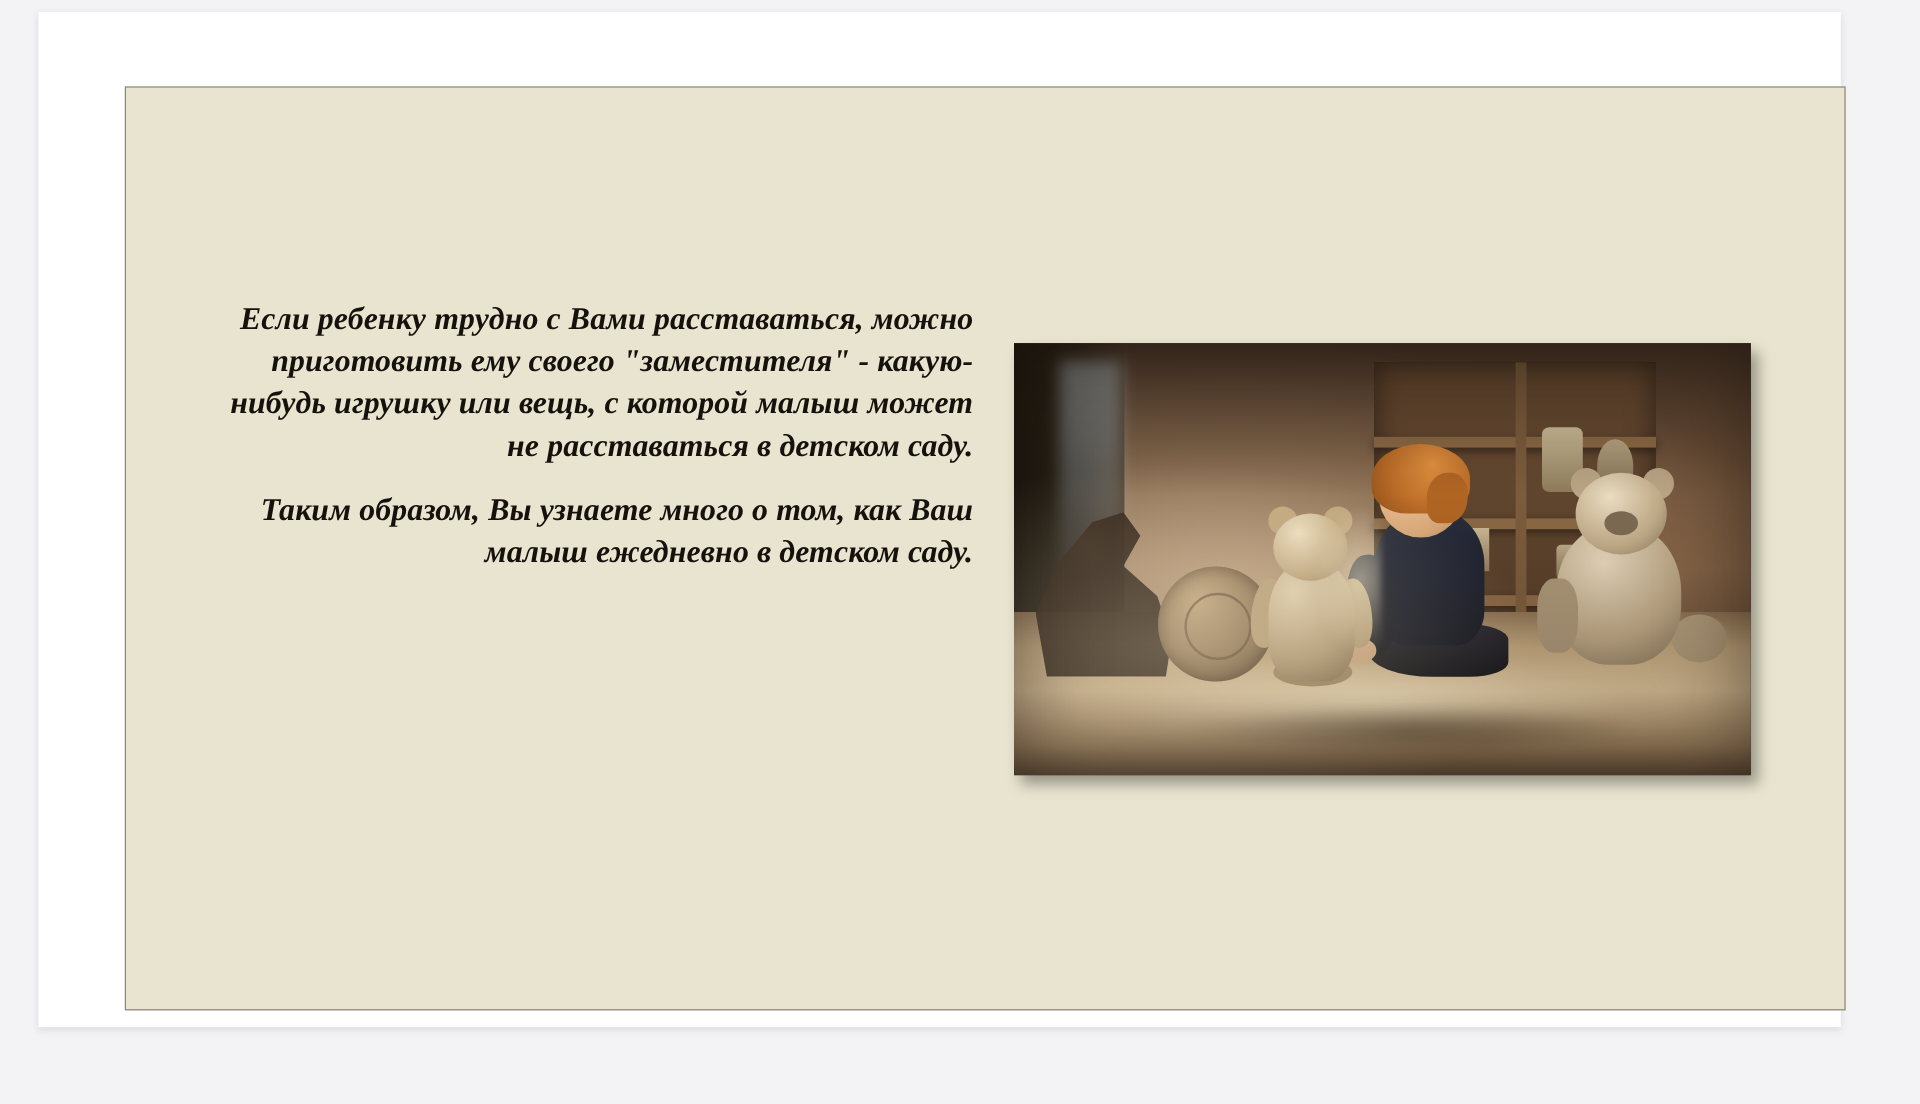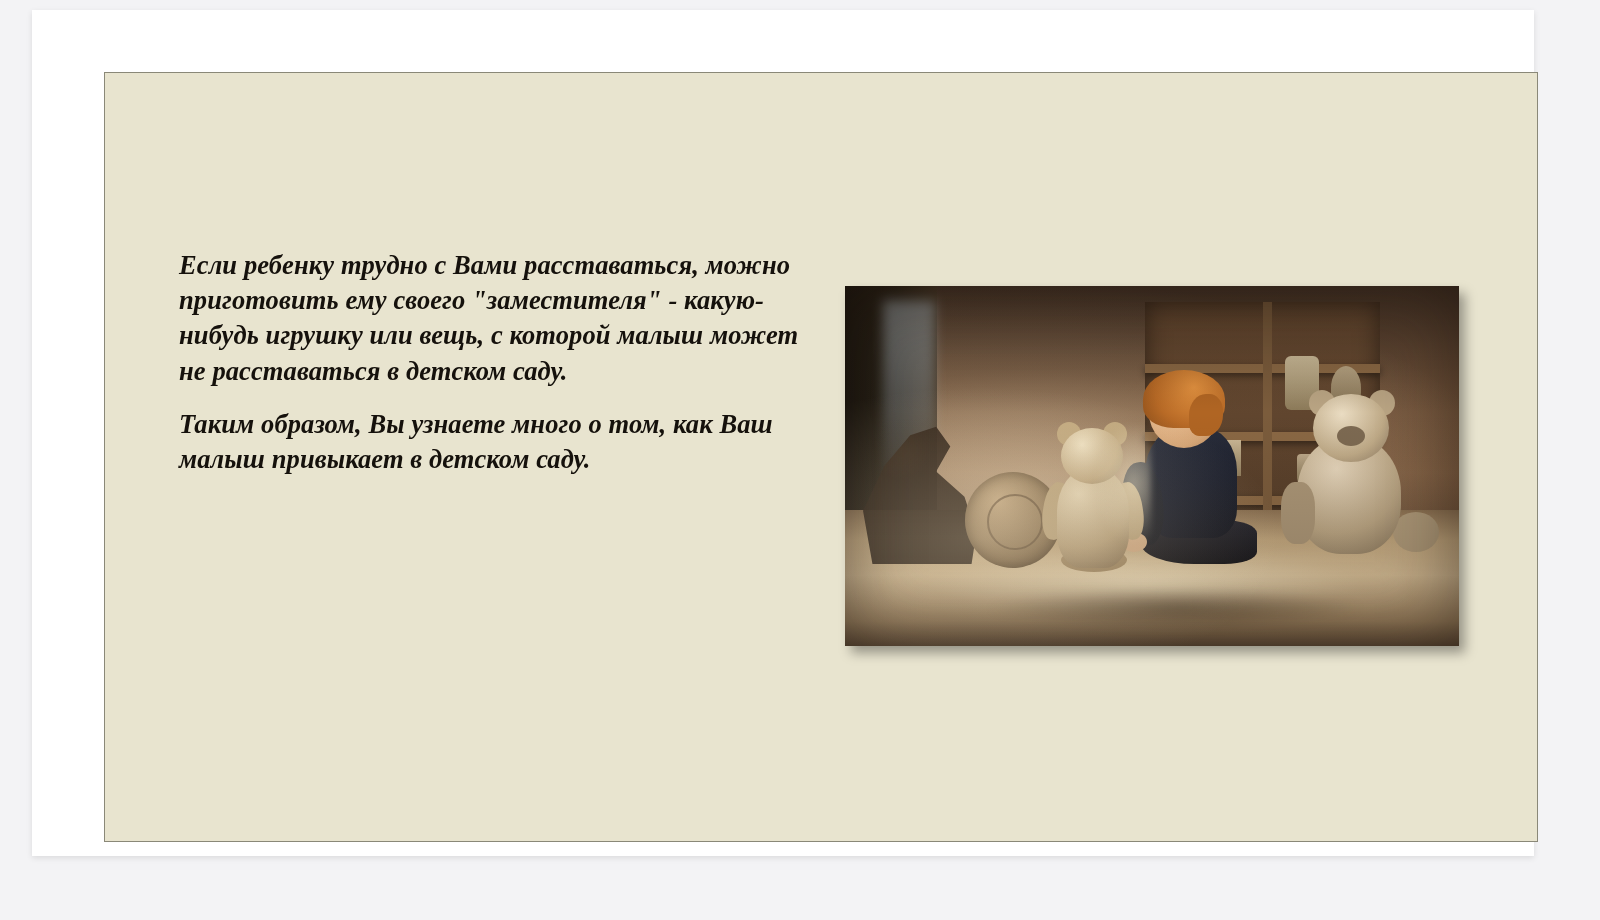--- a/index.html
+++ b/index.html
@@ -42,24 +42,24 @@
     width: 1434px;
     height: 770px;
     background: #e8e4cf;
     border: 1px solid #8a8878;
     box-sizing: border-box;
   }
 
   
   #text-block {
     position: absolute;
-    left: 74px;
+    left: 86px;
     top: 175px;
     width: 620px;
-    text-align: left;
+    text-align: right;
     color: #15110c;
   }
   .para {
     font-family: "Liberation Serif", serif;
     font-weight: bold;
     font-style: italic;
     font-size: 26.5px;
     line-height: 1.33;
     margin: 0 0 18px 0;
     letter-spacing: 0.1px;
@@ -312,21 +312,21 @@
 <body>
 
 <div id="slide-stage">
 
   <div id="slide-sheet">
 
     <div id="slide-canvas">
 
       <div id="text-block">
         <p class="para">Если ребенку трудно с Вами расставаться, можно приготовить ему своего "заместителя" - какую-нибудь игрушку или вещь, с которой малыш может не расставаться в детском саду.</p>
-        <p class="para">Таким образом, Вы узнаете много о том, как Ваш малыш привыкает в детском саду.</p>
+        <p class="para">Таким образом, Вы узнаете много о том, как Ваш малыш ежедневно в детском саду.</p>
       </div>
 
       <div id="photo-frame">
         <div id="photo" aria-label="Мальчик сидит на ковре напротив игрушечного медвежонка в освещенной солнцем комнате">
           <div class="ph-layer ph-wall"></div>
           <div class="ph-layer ph-shelf"></div>
           <div class="ph-layer ph-shelf-plank" style="top:78px"></div>
           <div class="ph-layer ph-shelf-plank" style="top:146px"></div>
           <div class="ph-layer ph-shelf-plank" style="top:210px"></div>
           <div class="ph-layer ph-shelf-div"></div>

